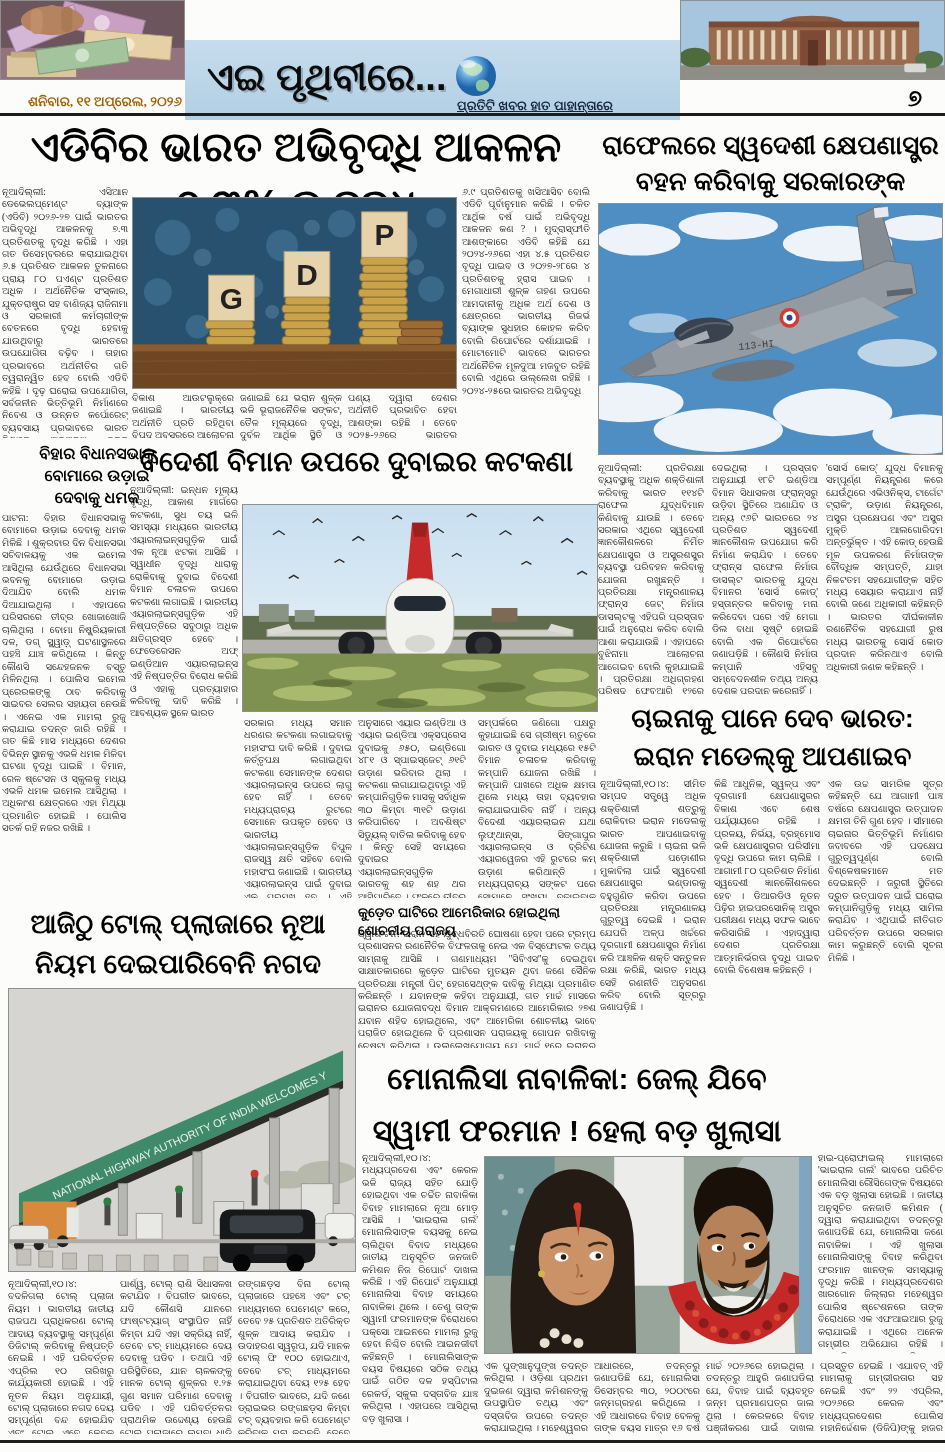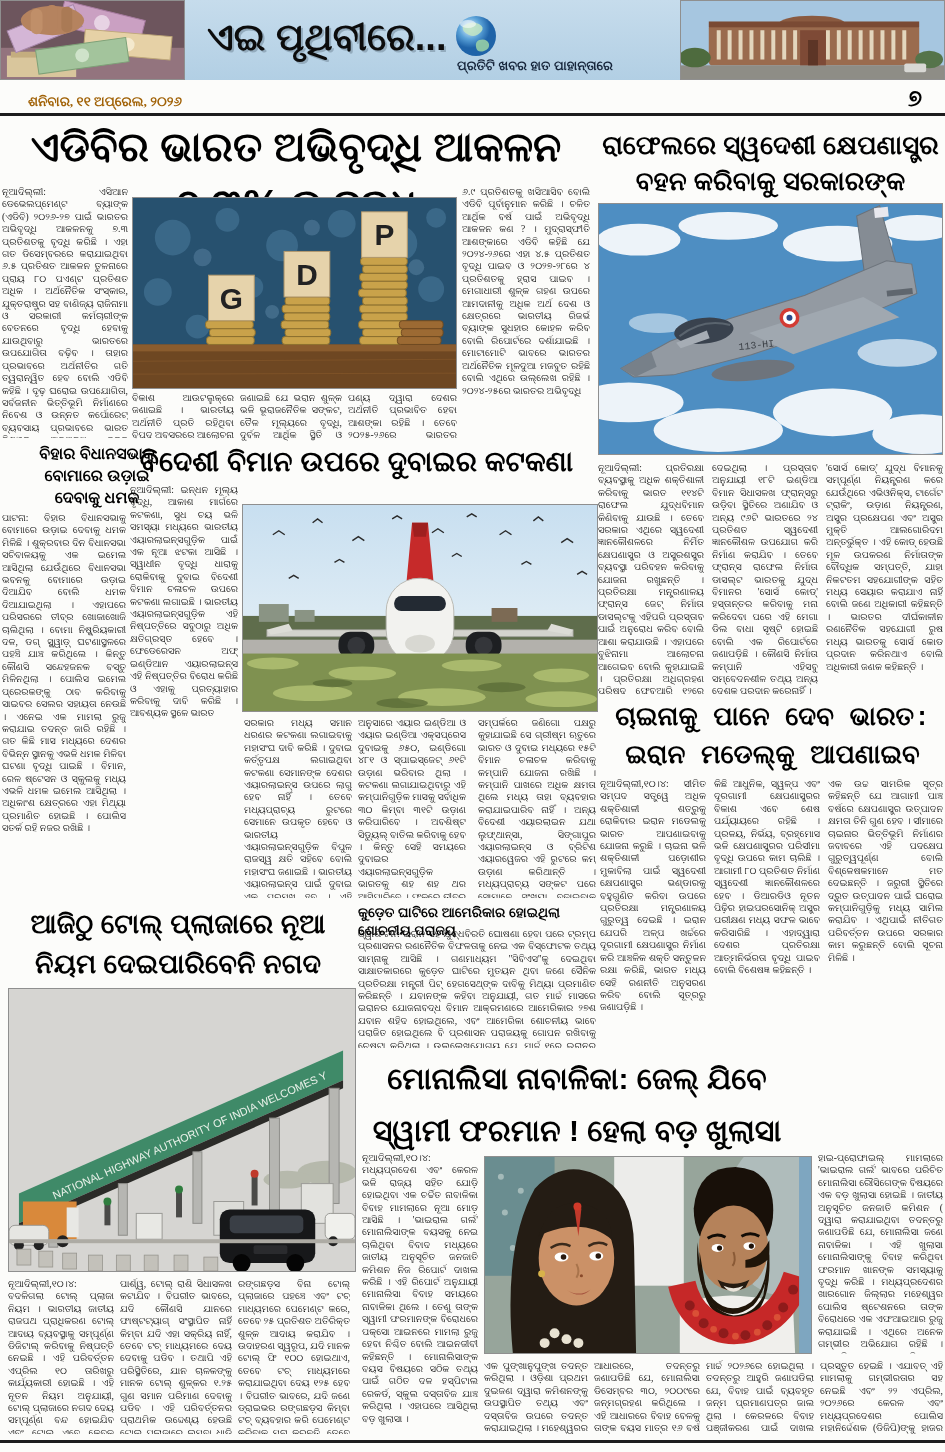--- a/index.html
+++ b/index.html
@@ -14,25 +14,25 @@
             white-space:pre-line;color:#161616;font-family:"Liberation Serif","DejaVu Sans",serif;}
   .rule{position:absolute;left:0;width:945px;background:#1d1d1d;}
   .hl-adb{font-size:41px;line-height:57px;}
   .hl-rafale{font-size:26px;line-height:36px;}
   .hl-dubai{font-size:28px;line-height:35px;}
   .hl-bihar{font-size:16px;line-height:22px;}
   .hl-china{font-size:26px;line-height:38px;}
   .hl-toll{font-size:27px;line-height:40px;}
   .hl-mona{font-size:30px;line-height:52px;}
   .hl-kuwait{font-size:13.5px;line-height:18px;text-align:left;}
-  .masthead-band{background:linear-gradient(#c6dcec,#b2cfe4);}
+  .masthead-band{background:linear-gradient(#c6dcec,#b2cfe4);margin-top:40px;}
   .masthead-title{font-family:"Liberation Sans","DejaVu Sans",sans-serif;font-weight:bold;
       font-size:38px;color:#0c0c0c;text-shadow:2px 2px 0 #93abbd;white-space:nowrap;}
   .masthead-sub{font-family:"Liberation Sans","DejaVu Sans",sans-serif;font-weight:bold;
-      font-size:13px;color:#15243a;}
+      font-size:13px;color:#15243a;text-decoration:underline;}
   .dateline{font-weight:bold;font-size:13.5px;color:#a16207;}
   .pagenum{font-weight:bold;font-size:23px;color:#000;}
 </style>
 </head>
 <body>
 
 <div id="page">
 
   <div class="abs" style="left:0;top:8;width:945px;height:80px;">
     <div class="abs photo" style="left:0;top:0;width:185px;height:80px;">
@@ -322,21 +322,21 @@
             <ellipse cx="160" cy="200" rx="26" ry="5"></ellipse>
           </g>
       </svg>
     </div>
     <div class="abs body-col" style="left:244px;top:717px;width:108px;height:181px;">ସରକାର ମଧ୍ୟ ସମାନ ଧରଣର କଟକଣା ଲଗାଇବାକୁ ମହାସଂଘ ଦାବି କରିଛି । ଦୁବାଇ କର୍ତ୍ତୃପକ୍ଷ ଲଗାଇଥିବା କଟକଣା ସେମାନଙ୍କ ଦେଶର ଏୟାରଲାଇନ୍ସ ଉପରେ ଲାଗୁ ହେବ ନାହିଁ । ତେବେ ମଧ୍ୟପ୍ରାଚ୍ୟ ରୁଟରେ ସେମାନେ ଉପକୃତ ହେବେ ଓ ଭାରତୀୟ ଏୟାରଲାଇନ୍ସଗୁଡ଼ିକ ବିପୁଳ ରାଜସ୍ୱ କ୍ଷତି ସହିବେ ବୋଲି ମହାସଂଘ ଜଣାଇଛି । ଭାରତୀୟ ଏୟାରଲାଇନ୍ସ ପାଇଁ ଦୁବାଇ ଏକ ପ୍ରମୁଖ ହବ୍ । ଏହି ବିମାନବନ୍ଦର ଦେଇ ଅନେକ ଯାତ୍ରୀ ଯାତ୍ରା କରିଥାନ୍ତି । ଏପ୍ରିଲ୍ ଓ ମେ ମାସ ପାଇଁ ପ୍ରସ୍ତୁତ କରାଯାଇଥିବା ସିଡ୍ୟୁଲ୍</div>
     <div class="abs body-col" style="left:358px;top:717px;width:108px;height:181px;">ଅନୁସାରେ ଏୟାର ଇଣ୍ଡିଆ ଓ ଏୟାର ଇଣ୍ଡିଆ ଏକ୍ସପ୍ରେସ ଦୁବାଇକୁ ୬୫୦, ଇଣ୍ଡିଗୋ ୪୮୧ ଓ ସ୍ପାଇସ୍‌ଜେଟ୍ ୬୧ଟି ଉଡ଼ାଣ ଭରିବାର ଥିଲା । କଟକଣା ଲଗାଯାଇଥିବାରୁ ଏହି କମ୍ପାନିଗୁଡ଼ିକ ମାସକୁ ସର୍ବାଧିକ ୩୦ କିମ୍ବା ୩୧ଟି ଉଡ଼ାଣ କରିପାରିବେ । ଅବଶିଷ୍ଟ ସିଡ୍ୟୁଲ୍ ବାତିଲ କରିବାକୁ ହେବ । କିନ୍ତୁ ସେହି ସମୟରେ ଦୁବାଇର ଏୟାରଲାଇନ୍ସଗୁଡ଼ିକ ଭାରତକୁ ଶହ ଶହ ଥର ଆସିପାରିବେ । ଫଳରେ ତୀବ୍ର ପ୍ରତିଦ୍ୱନ୍ଦ୍ୱିତାପୂର୍ଣ୍ଣ ବଜାରରେ ସେମାନେ ସିଧାସଳଖ ଭାବେ ଉପକୃତ ହେବେ ବୋଲି ମହାସଂଘ ଜଣାଇଛି ।  କଟକଣ</div>
     <div class="abs body-col" style="left:478px;top:717px;width:118px;height:181px;">ସମ୍ପର୍କରେ ଜଣିଗୋ ପକ୍ଷରୁ କୁହାଯାଇଛି ସେ ଗ୍ରୀଷ୍ମ ଋତୁରେ ଭାରତ ଓ ଦୁବାଇ ମଧ୍ୟରେ ୧୫ଟି ବିମାନ ଚଳାଚଳ କରିବାକୁ କମ୍ପାନି ଯୋଜନା ରଖିଛି । କମ୍ପାନି ପାଖରେ ଅଧିକ କ୍ଷମତା ଥିଲେ ମଧ୍ୟ ତାହା ବ୍ୟବହାର କରାଯାଇପାରିବ ନାହିଁ । ଅନ୍ୟ ବିଦେଶୀ ଏୟାରଲାଇନ ଯଥା ଲୁଫ୍‌ଥାନ୍‌ସା, ସିଙ୍ଗାପୁର ଏୟାରଲାଇନ୍ସ ଓ ବ୍ରିଟିଶ ଏୟାରୱେଜର ଏହି ରୁଟରେ କମ୍ ଉଡ଼ାଣ କରିଥାନ୍ତି । ମଧ୍ୟପ୍ରାଚ୍ୟ ସଙ୍କଟ ପରେ ସୋମାନେ ସଂଖ୍ୟା ବଢ଼ାଇବାକୁ ବିଚାର କରିଛନ୍ତି । ଏହା ବଦଳରେ ସୋମାନେ ଏସିଆର ବିଭିନ୍ନ ଦେଶରୁ ଯୁରୋପକୁ ଅଧିକ ବିମାନର ଉଡ଼ାଣ ଯୋଜନା ।</div>
   </div>
 
   <div>
-    <div class="abs hl hl-china" style="left:600px;top:699px;width:345px;font-family:Liberation Mono, monospace;">ଚାଇନାକୁ ପାନେ ଦେବ ଭାରତ: ଇରାନ ମଡେଲ୍‌କୁ ଆପଣାଇବ</div>
+    <div class="abs hl hl-china" style="left:600px;top:699px;width:345px;">ଚାଇନାକୁ ପାନେ ଦେବ ଭାରତ: ଇରାନ ମଡେଲ୍‌କୁ ଆପଣାଇବ</div>
     <div class="abs body-col" style="left:600px;top:778px;width:106px;height:268px;">ନୂଆଦିଲ୍ଲୀ,୧୦।୪: ସୀମିତ ସମ୍ପଦ ସତ୍ତ୍ୱେ ଅଧିକ ଶକ୍ତିଶାଳୀ ଶତ୍ରୁକୁ ରୋକିବାର ଇରାନ ମଡେଲକୁ ଭାରତ ଆପଣାଇବାକୁ ଯୋଜନା କରୁଛି । ଚାଇନା ଭଳି ଶକ୍ତିଶାଳୀ ପଡ଼ୋଶୀର ମୁକାବିଲା ପାଇଁ ସ୍ୱଦେଶୀ କ୍ଷେପଣାସ୍ତ୍ର ଭଣ୍ଡାରକୁ ବହୁଗୁଣିତ କରିବା ଉପରେ ପ୍ରତିରକ୍ଷା ମନ୍ତ୍ରଣାଳୟ ଗୁରୁତ୍ୱ ଦେଇଛି । ଇରାନ ଯେପରି ଅଳ୍ପ ଖର୍ଚ୍ଚରେ ଦୂରଗାମୀ କ୍ଷେପଣାସ୍ତ୍ର ନିର୍ମାଣ କରି ଆଞ୍ଚଳିକ ଶକ୍ତି ସନ୍ତୁଳନ ରକ୍ଷା କରିଛି, ଭାରତ ମଧ୍ୟ ସେହି ରଣନୀତି ଅନୁସରଣ କରିବ ବୋଲି ସୂତ୍ରରୁ ଜଣାପଡ଼ିଛି ।</div>
     <div class="abs body-col" style="left:714px;top:778px;width:106px;height:268px;">କିଛି ଆଧୁନିକ, ସ୍ୱଳ୍ପ ଏବଂ ଦୂରଗାମୀ କ୍ଷେପଣାସ୍ତ୍ରର ବିକାଶ ଏବେ ଶେଷ ପର୍ଯ୍ୟାୟରେ ରହିଛି । ପ୍ରଳୟ, ନିର୍ଭୟ, ବ୍ରହ୍ମୋସ ଭଳି କ୍ଷେପଣାସ୍ତ୍ରର ପରିସୀମା ବୃଦ୍ଧି ଉପରେ କାମ ଚାଲିଛି । ଆଗାମୀ ୮୦ ପ୍ରତିଶତ ନିର୍ମାଣ ସ୍ୱଦେଶୀ ଜ୍ଞାନକୌଶଳରେ ହେବ । ଡିଆରଡିଓ ନୂତନ ପିଢ଼ିର ହାଇପରସୋନିକ୍ ଅସ୍ତ୍ର ପରୀକ୍ଷଣ ମଧ୍ୟ ସଫଳ ଭାବେ କରିସାରିଛି । ଏହାଦ୍ୱାରା ଦେଶର ପ୍ରତିରକ୍ଷା ଆତ୍ମନିର୍ଭରତା ବୃଦ୍ଧି ପାଇବ ବୋଲି ବିଶେଷଜ୍ଞ କହିଛନ୍ତି ।</div>
     <div class="abs body-col" style="left:828px;top:778px;width:115px;height:268px;">ଏକ ଉଚ୍ଚ ସାମରିକ ସୂତ୍ର କହିଛନ୍ତି ଯେ ଆଗାମୀ ପାଞ୍ଚ ବର୍ଷରେ କ୍ଷେପଣାସ୍ତ୍ର ଉତ୍ପାଦନ କ୍ଷମତା ତିନି ଗୁଣ ହେବ । ସୀମାରେ ଚାଇନାର ଭିତ୍ତିଭୂମି ନିର୍ମାଣର ଜବାବରେ ଏହି ପଦକ୍ଷେପ ଗୁରୁତ୍ୱପୂର୍ଣ୍ଣ ବୋଲି ବିଶ୍ଳେଷକମାନେ ମତ ଦେଇଛନ୍ତି । ଜରୁରୀ ସ୍ଥିତିରେ ଦ୍ରୁତ ଉତ୍ପାଦନ ପାଇଁ ଘରୋଇ କମ୍ପାନିଗୁଡ଼ିକୁ ମଧ୍ୟ ସାମିଲ କରାଯିବ । ଏଥିପାଇଁ ନୀତିଗତ ପରିବର୍ତ୍ତନ ଉପରେ ସରକାର କାମ କରୁଛନ୍ତି ବୋଲି ସୂଚନା ମିଳିଛି ।</div>
   </div>
 
   <div>
     <div class="abs hl hl-kuwait" style="left:358px;top:904px;width:238px;">କୁଡ଼େତ ଘାଟିରେ ଆମେରିକାର ହୋଇଥିଲା ଶୋଚନୀୟ ପରାଜୟ</div>
     <div class="abs body-col" style="left:358px;top:928px;width:238px;height:120px;">ଓ୍ୱାଶିଂଟନ: ଇରାନ ସହ ଯୁଦ୍ଧବିରତି ଘୋଷଣା ହେବା ପରେ ଟ୍ରମ୍ପ ପ୍ରଶାସନର ରଣନୈତିକ ବିଫଳତାକୁ ନେଇ ଏକ ବିସ୍ଫୋଟକ ତଥ୍ୟ ସାମ୍ନାକୁ ଆସିଛି । ଗଣମାଧ୍ୟମ ''ସିବିଏସ''କୁ ଦେଇଥିବା ସାକ୍ଷାତକାରରେ କୁଡ଼େତ ଘାଟିରେ ମୁତୟନ ଥିବା ଜଣେ ସୈନିକ ପ୍ରତିରକ୍ଷା ମନ୍ତ୍ରୀ ପିଟ୍ ହେଗସେଥ୍‌ଙ୍କ ଦାବିକୁ ମିଥ୍ୟା ପ୍ରମାଣିତ କରିଛନ୍ତି । ଯବାନଙ୍କ କହିବା ଅନୁଯାୟୀ, ଗତ ମାର୍ଚ୍ଚ ମାସରେ ଇରାନର ଯୋଜନାବଦ୍ଧ ବିମାନ ଆକ୍ରମଣରେ ଆମେରିକାର ୨୭ଶ ଯବାନ ଶହିଦ ହୋଇଥିଲେ, ଏବଂ ଆମେରିକା ଶୋଚନୀୟ ଭାବେ ପରାଜିତ ହୋଇଥିଲେ ବି ପ୍ରଶାସନ ପରାଜୟକୁ ଗୋପନ ରଖିବାକୁ ଚେଷ୍ଟା କରିଥିଲା ।  ଉଲ୍ଲେଖଯୋଗ୍ୟ ଯେ, ମାର୍ଚ୍ଚ ୧ରେ ଇରାନର ସର୍ବୋଚ୍ଚ ନେତାଙ୍କ ହତ୍ୟା ପ୍ରତିଶୋଧ ସ୍ୱରୂପ କୁଡ଼େତର ୧୦ମାଇନ ସଫେନମେଣ୍ଟ ନୌସେନା ଘାଟି ଉପରେ ''ଶାହେଦ୍ ଡ୍ରୋନ୍'' ମାଡ଼ ସହି ଆସିଥିଲା ।</div>
   </div>
 

